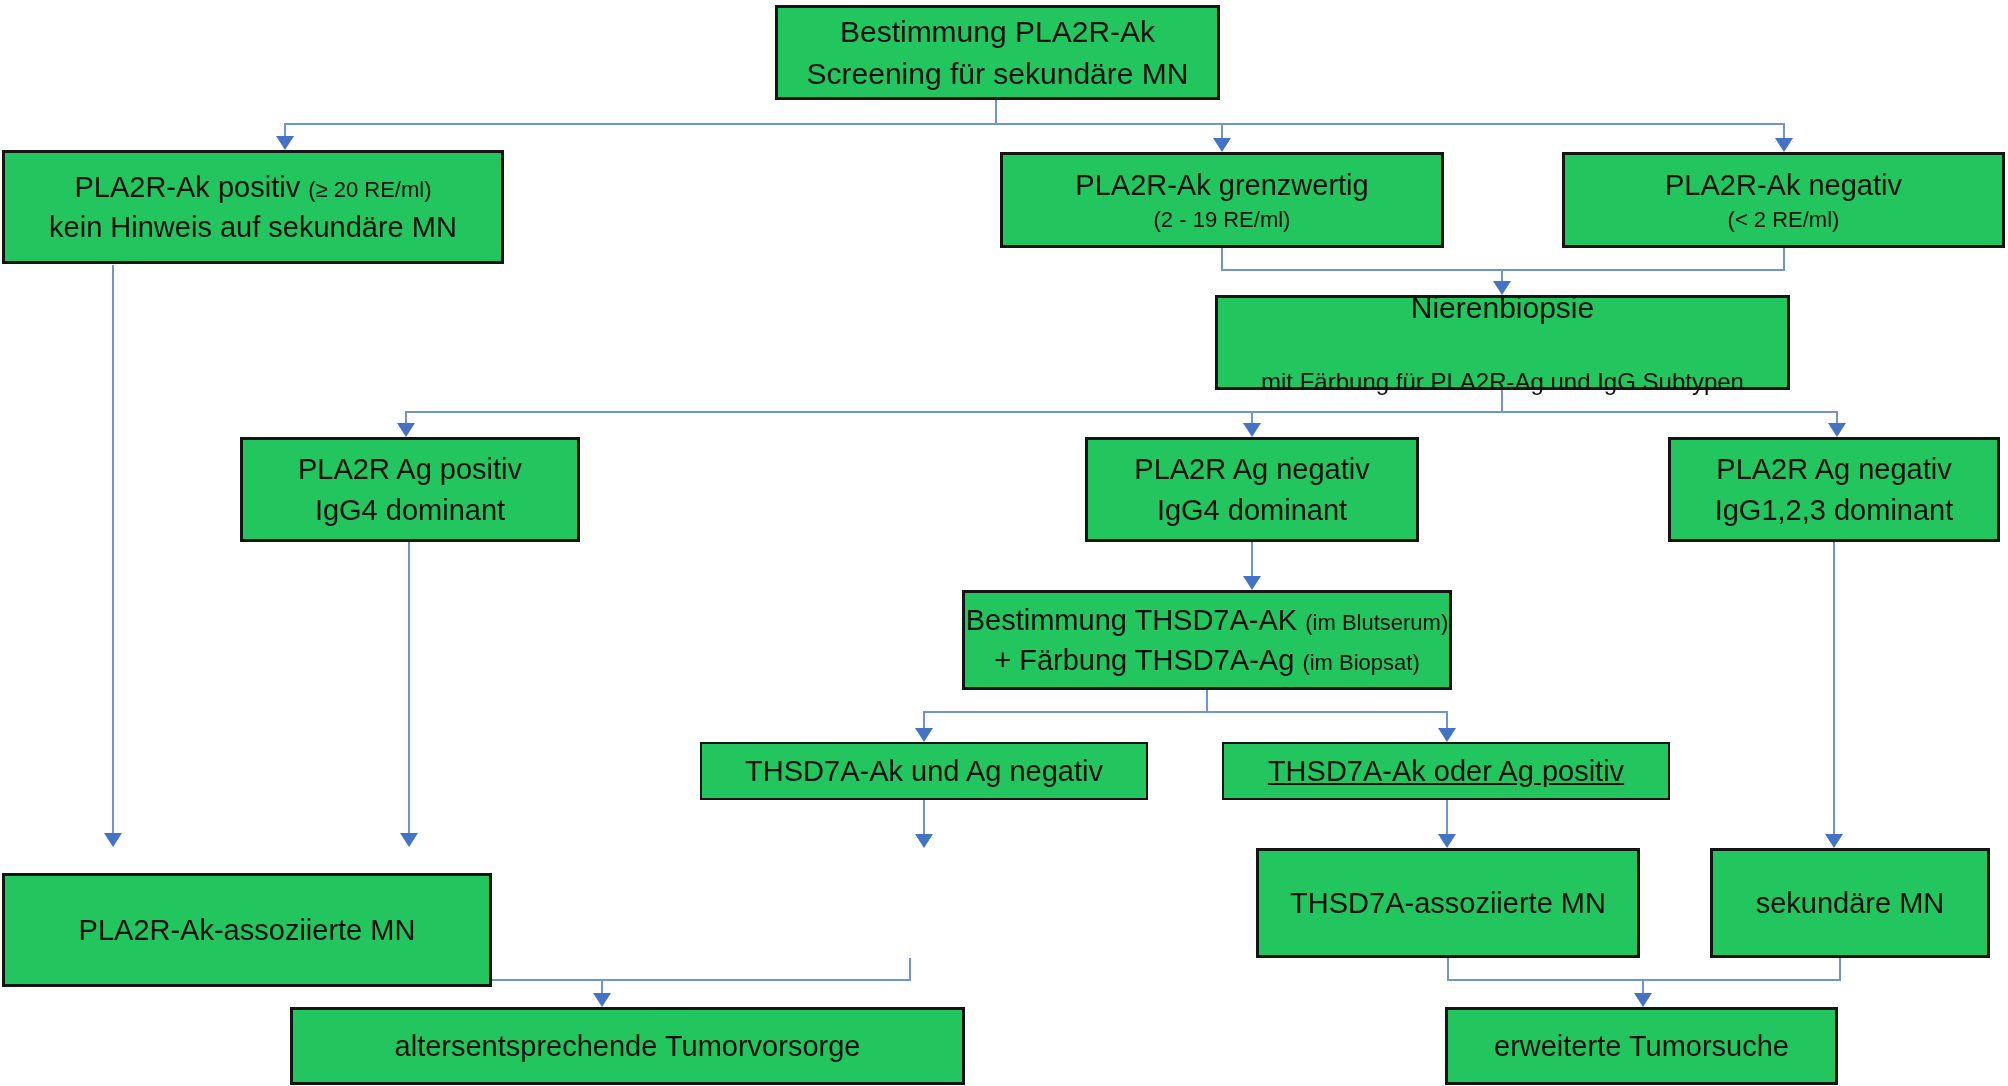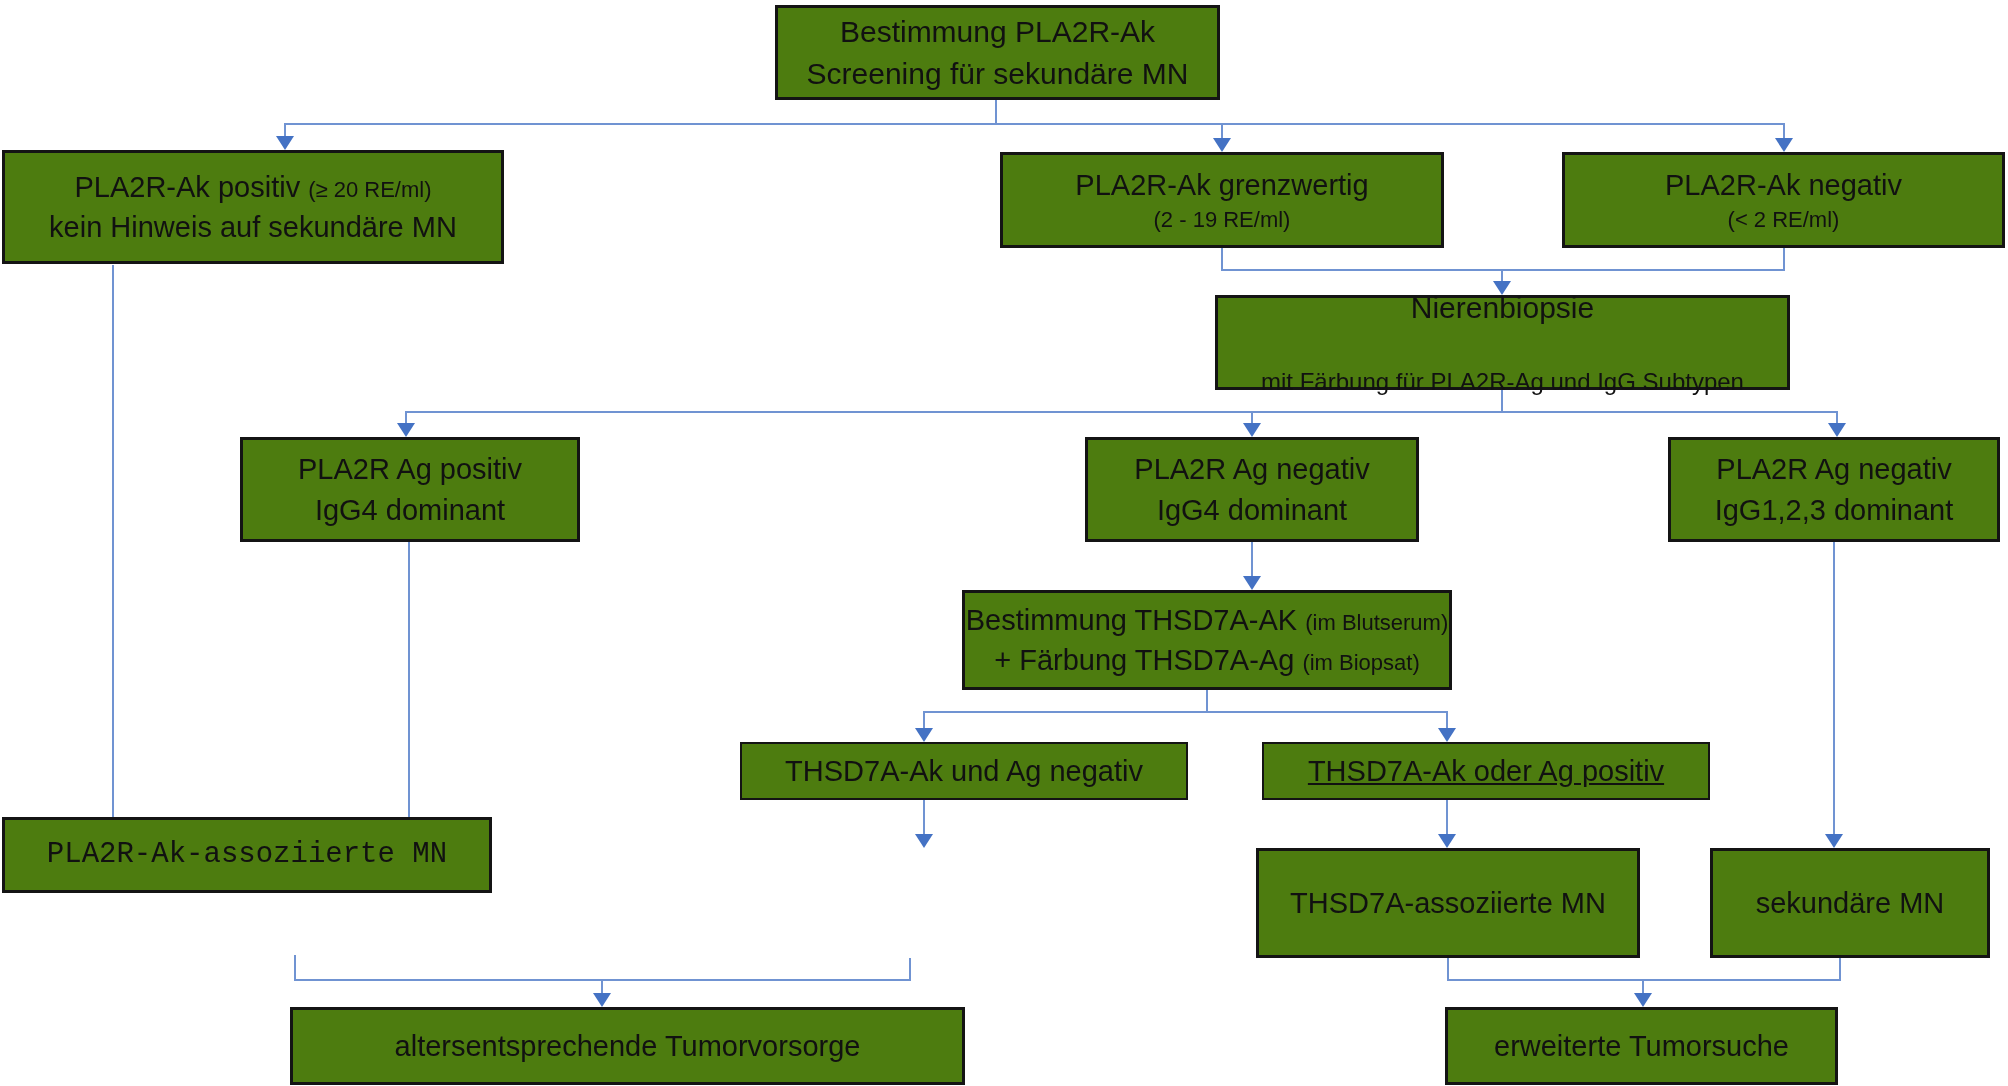--- a/index.html
+++ b/index.html
@@ -6,36 +6,36 @@
   .canvas{
     position:relative;
     width:2008px;height:1086px;
     font-family:"Liberation Sans", sans-serif;
     color:#111;
     background:#ffffff;
     overflow:hidden;
   }
   .node{
     position:absolute;
-    background:#4d7c0f;
+    background:#22c55e;
     border:3px solid #141414;
     display:flex;
     flex-direction:column;
     justify-content:center;
     align-items:center;
     text-align:center;
     line-height:1.38;
     font-size:29px;
     z-index:3;
     box-sizing:border-box;
   }
   .node .big{font-size:30px;}
   .node .small{font-size:22px;}
   .node .sub{font-size:24px;margin-top:36px;}
-  .thin{border-width:2px;margin-left:40px;}
+  .thin{border-width:2px;}
   .vline,.hline{position:absolute;background:#7093d2;z-index:1;}
   .arr{
     position:absolute;width:0;height:0;
     border-left:9px solid transparent;
     border-right:9px solid transparent;
     border-top:14px solid #4472C4;
     z-index:2;
   }
 </style>
 </head>
@@ -158,21 +158,21 @@
   </div>
 
   <div class="node thin" style="left:700px;top:742px;width:448px;height:58px;">
     <div>THSD7A-Ak und Ag negativ</div>
   </div>
 
   <div class="node thin" style="left:1222px;top:742px;width:448px;height:58px;text-decoration:underline;">
     <div>THSD7A-Ak oder Ag positiv</div>
   </div>
 
-  <div class="node" style="left:2px;top:817px;width:490px;height:76px;font-family:Liberation Mono, monospace;">
+  <div class="node" style="left:2px;top:873px;width:490px;height:114px;">
     <div>PLA2R-Ak-assoziierte MN</div>
   </div>
 
 
   <div class="node" style="left:1256px;top:848px;width:384px;height:110px;">
     <div>THSD7A-assoziierte MN</div>
   </div>
 
   <div class="node" style="left:290px;top:1007px;width:675px;height:78px;">
     <div>altersentsprechende Tumorvorsorge</div>

